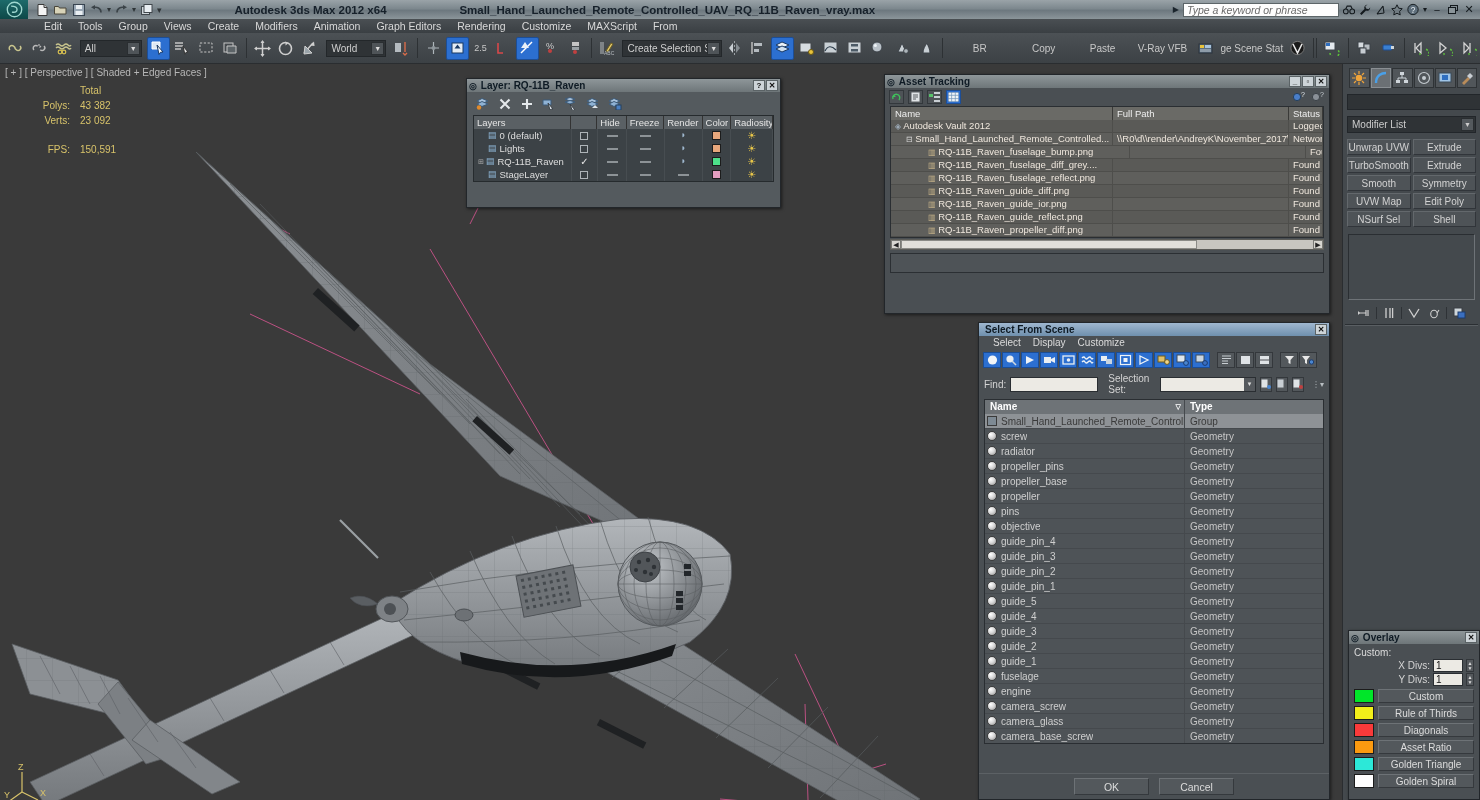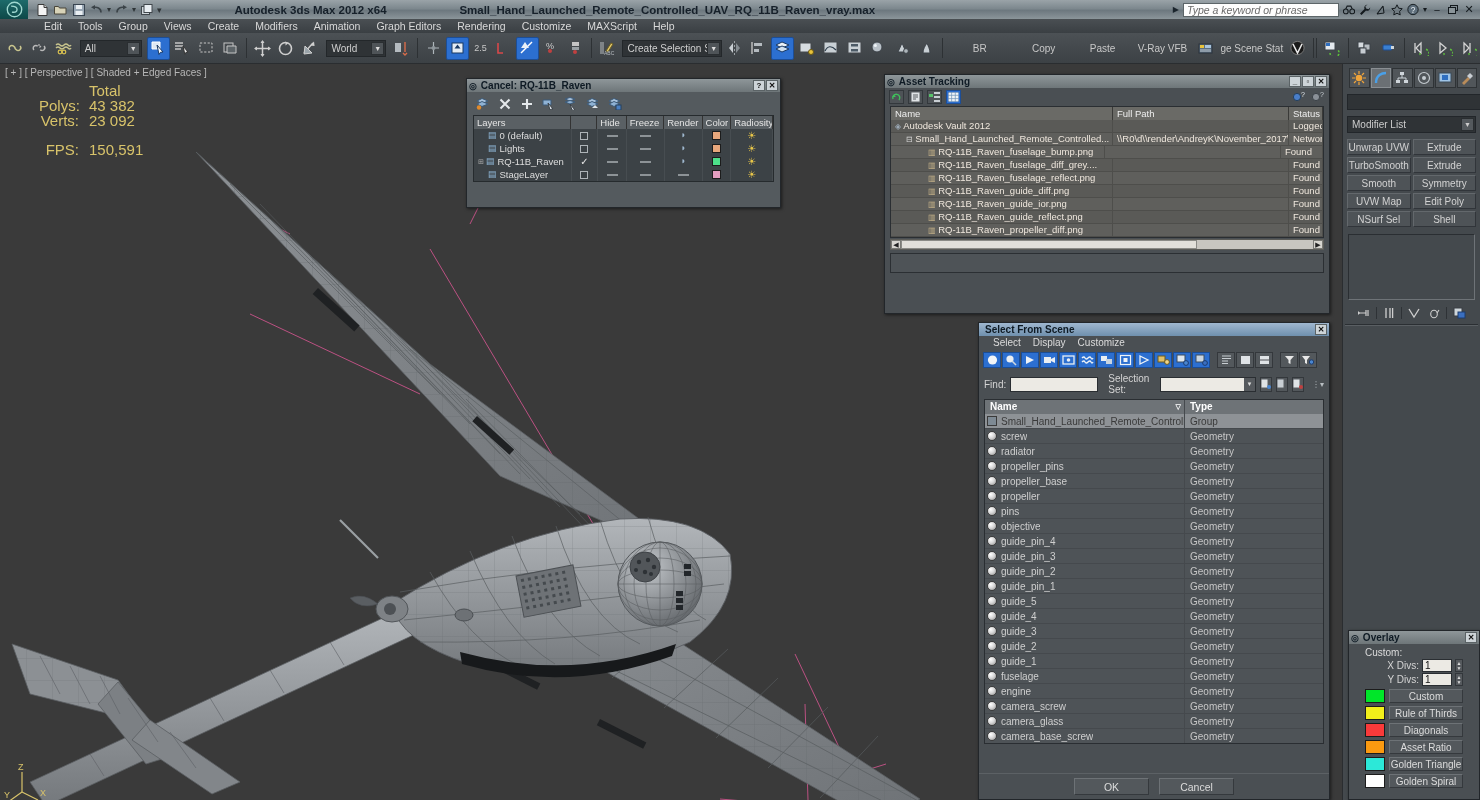--- a/index.html
+++ b/index.html
@@ -46,21 +46,21 @@
     font-size:10px; display:flex; align-items:center; padding-left:4px; position:relative; }
   .dd .arw { position:absolute; right:1px; top:1px; width:13px; height:13px; background:#4f5458;
     border:1px solid #2a2e31; display:flex; align-items:center; justify-content:center;
     font-size:7px; color:#ddd; }
   .tlabel { color:#c8c8c8; font-size:10px; padding:0 6px; white-space:nowrap; }
 
   
   .viewport { position:absolute; left:0; top:64px; width:1342px; height:736px;
     background:#3a3a3a; overflow:hidden; }
   .vp-label { position:absolute; left:5px; top:3px; color:#b7b7b7; font-size:10px; }
-  .vp-stats { position:absolute; left:39px; top:19px; color:#d8c36a; font-size:15px;
+  .vp-stats { position:absolute; left:30px; top:19px; color:#d8c36a; font-size:10px;
     line-height:15px; }
   .vp-stats .col1 { display:inline-block; width:40px; text-align:right; margin-right:10px; }
   .axis { position:absolute; left:14px; bottom:6px; color:#d8c36a; font-size:9px; }
 
   
   .cmdpanel { position:absolute; left:1342px; top:64px; width:138px; height:736px;
     background:#44494d; border-left:1px solid #2a2d30; }
   .cp-tabs { display:flex; gap:1px; padding:4px 3px 3px 6px; }
   .cp-tab { width:21px; height:20px; background:#51565a; border:1px solid #2f3336;
     display:flex; align-items:center; justify-content:center; }
@@ -171,21 +171,21 @@
   .grpic { width:10px; height:10px; background:#7e8a94; border:1px solid #3a3a3a; flex:none; }
   .sf-foot { position:absolute; left:0; bottom:0; width:100%; height:26px;
     background:#4a4f53; display:flex; align-items:center; justify-content:center; gap:10px;
     border-top:1px solid #5c6165; }
   .sf-foot button { width:75px; height:17px; background:#53585c; border:1px solid #6d7276;
     border-right-color:#35393d; border-bottom-color:#35393d; color:#dcdcdc; font-size:10.5px;
     font-family:"Liberation Sans", sans-serif; }
 
   
   #ovWin { left:1348px; top:630px; width:132px; height:170px; background:#4a4f53; }
-  .ov-body { padding:3px 16px; }
+  .ov-body { padding:3px 5px; }
   .ov-cust { font-size:10px; color:#dcdcdc; }
   .ov-spin { display:flex; align-items:center; justify-content:flex-end; gap:3px;
     margin-top:1px; font-size:10px; }
   .ov-spin input { width:30px; height:13px; background:#eceae4; border:1px solid #2a2e32;
     font-size:10px; padding-left:2px; color:#111; }
   .ov-spin .sp { width:8px; height:13px; background:#55595d; border:1px solid #33373b;
     display:flex; flex-direction:column; align-items:center; justify-content:center;
     font-size:5px; line-height:5px; color:#ddd; }
   .ov-row { display:flex; align-items:center; gap:4px; margin-top:3px; }
   .ov-sw { width:20px; height:14px; border:1px solid #1c1c1c; flex:none; }
@@ -297,21 +297,21 @@
     <span>Tools</span>
     <span>Group</span>
     <span>Views</span>
     <span>Create</span>
     <span>Modifiers</span>
     <span>Animation</span>
     <span>Graph Editors</span>
     <span>Rendering</span>
     <span>Customize</span>
     <span>MAXScript</span>
-    <span>Help</span>
+    <span>From</span>
   </div>
 
   <div class="maintool">
     <div class="ti flat">
       <svg width="17" height="16" viewBox="0 0 17 16">
           <path d="M3 10a2.6 2.6 0 013.7-3.7l1.6 1.6" fill="none" stroke="#c9c58e" stroke-width="1.5"></path>
           <path d="M13 6a2.6 2.6 0 01-3.7 3.7L7.7 8.1" fill="none" stroke="#c9c58e" stroke-width="1.5"></path>
         </svg>
       </div>
     <div class="ti flat">
@@ -863,21 +863,21 @@
             <rect x="5" y="5" width="7" height="6" fill="#3a6fc0" stroke="#1d3c6e"></rect>
           </svg>
         </div>
     </div>
     <div class="cp-divider"></div>
   </div>
 
   <div class="win" id="layerWin">
     <div class="win-tb inactive">
       <span style="font-size:9px;color:#0e1a24">◎</span>
-      <span class="ttl">Cancel: RQ-11B_Raven</span>
+      <span class="ttl">Layer: RQ-11B_Raven</span>
       <span class="bx">?</span>
       <span class="bx">✕</span>
     </div>
     <div class="ly-tools">
       <div class="lt">
         <svg width="14" height="13" viewBox="0 0 14 13">
             <path d="M1 4l5-2.5L12 4 6 6.5z" fill="#aac4dd" stroke="#3c5a78"></path>
             <path d="M1 7l5-2.5L12 7 6 9.5z" fill="#8fb2d4" stroke="#3c5a78"></path>
             <circle cx="3" cy="10.5" r="2.2" fill="#e08a2c"></circle>
           </svg>
@@ -1095,21 +1095,21 @@
             <div style="width:222px;padding-left:4px"><span style="color:#9aa8b5;font-size:8px">◈</span> Autodesk Vault 2012</div>
             <div style="width:176px"></div>
             <div style="flex:1">Logged Ou</div>
           </div>
           <div class="at-row alt">
             <div style="width:222px;padding-left:15px"><span style="color:#d8d8d8;font-size:8px">⊟</span> Small_Hand_Launched_Remote_Controlled...</div>
             <div style="width:176px">\\R0\d\\render\AndreyK\November_2017\...</div>
             <div style="flex:1">Network Pa</div>
           </div>
           <div class="at-row alt">
-            <div style="width:214px;padding-left:37px"><span style="color:#c8b48a;font-size:8px">▥</span> RQ-11B_Raven_fuselage_bump.png</div>
+            <div style="width:239px;padding-left:37px"><span style="color:#c8b48a;font-size:8px">▥</span> RQ-11B_Raven_fuselage_bump.png</div>
             <div style="width:176px"></div>
             <div style="flex:1">Found</div>
           </div>
           <div class="at-row">
             <div style="width:222px;padding-left:37px"><span style="color:#c8b48a;font-size:8px">▥</span> RQ-11B_Raven_fuselage_diff_grey....</div>
             <div style="width:176px"></div>
             <div style="flex:1">Found</div>
           </div>
           <div class="at-row alt">
             <div style="width:222px;padding-left:37px"><span style="color:#c8b48a;font-size:8px">▥</span> RQ-11B_Raven_fuselage_reflect.png</div>

